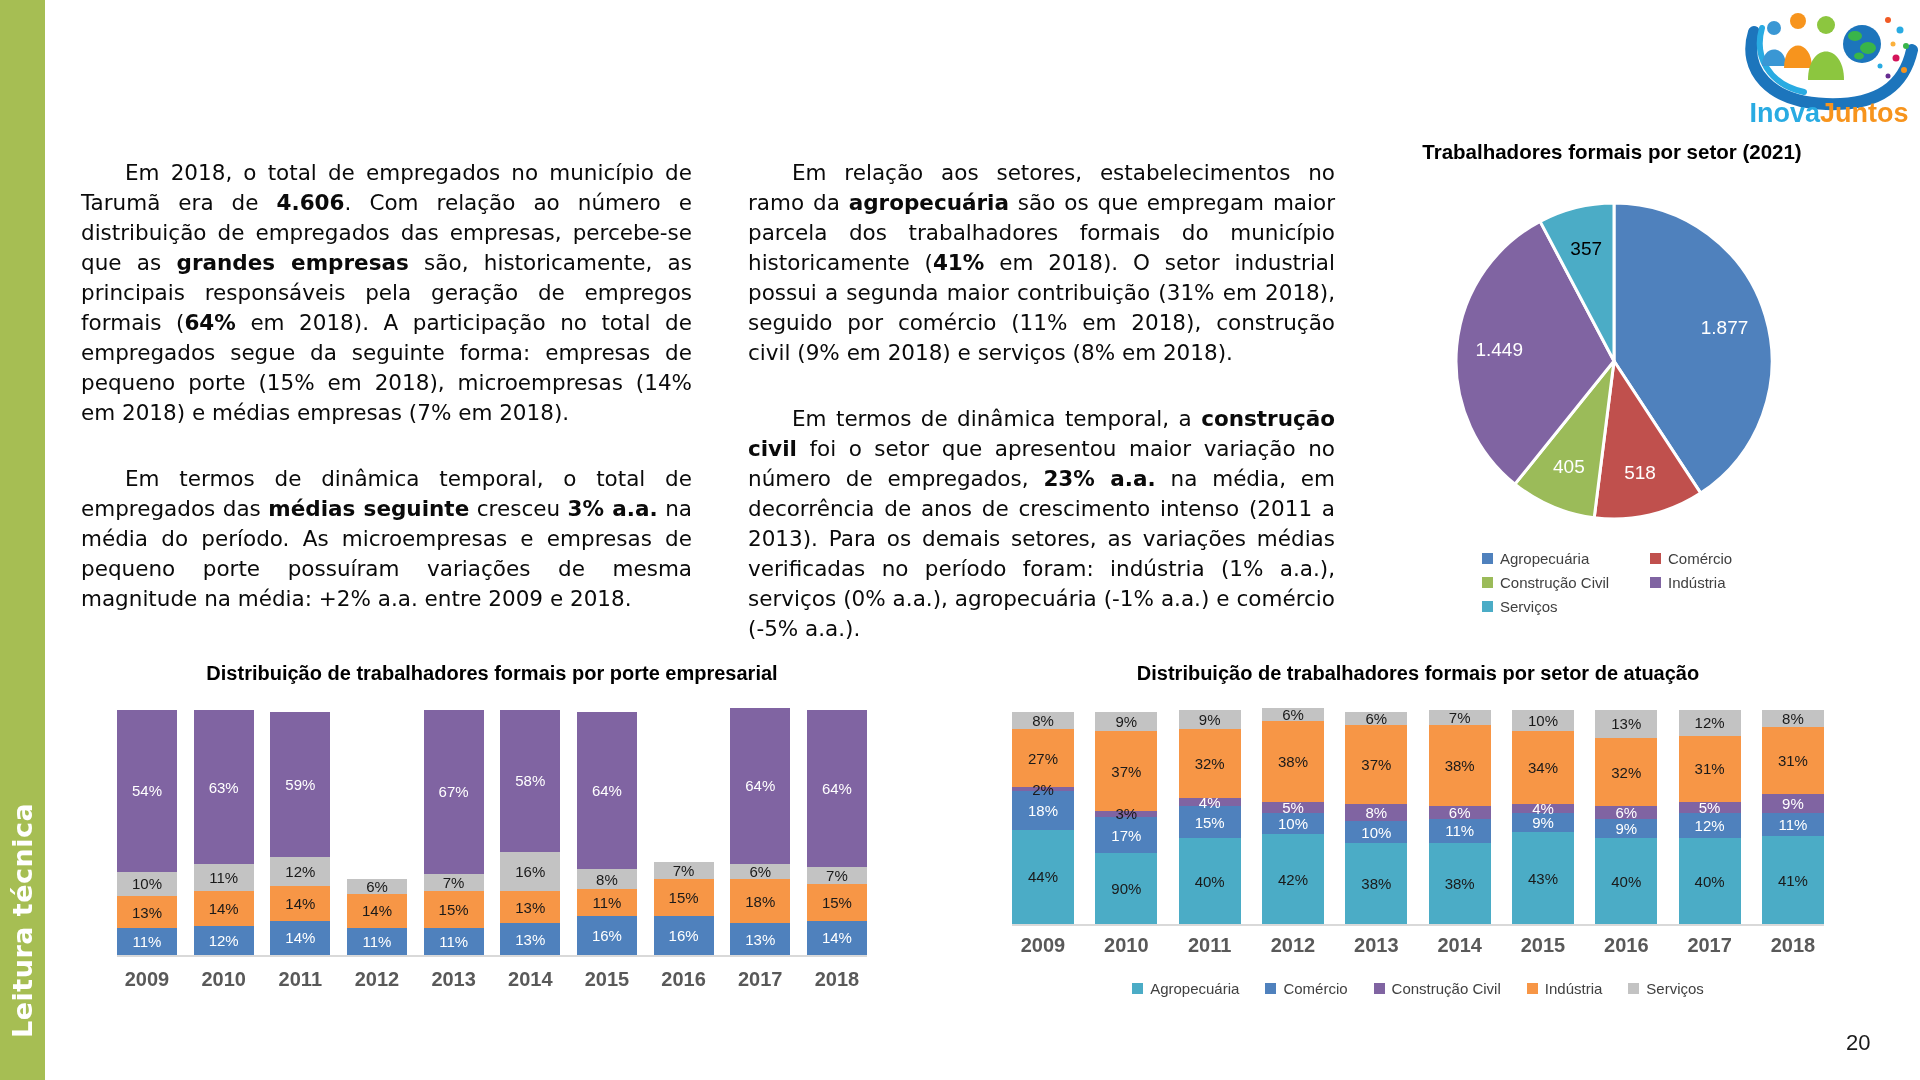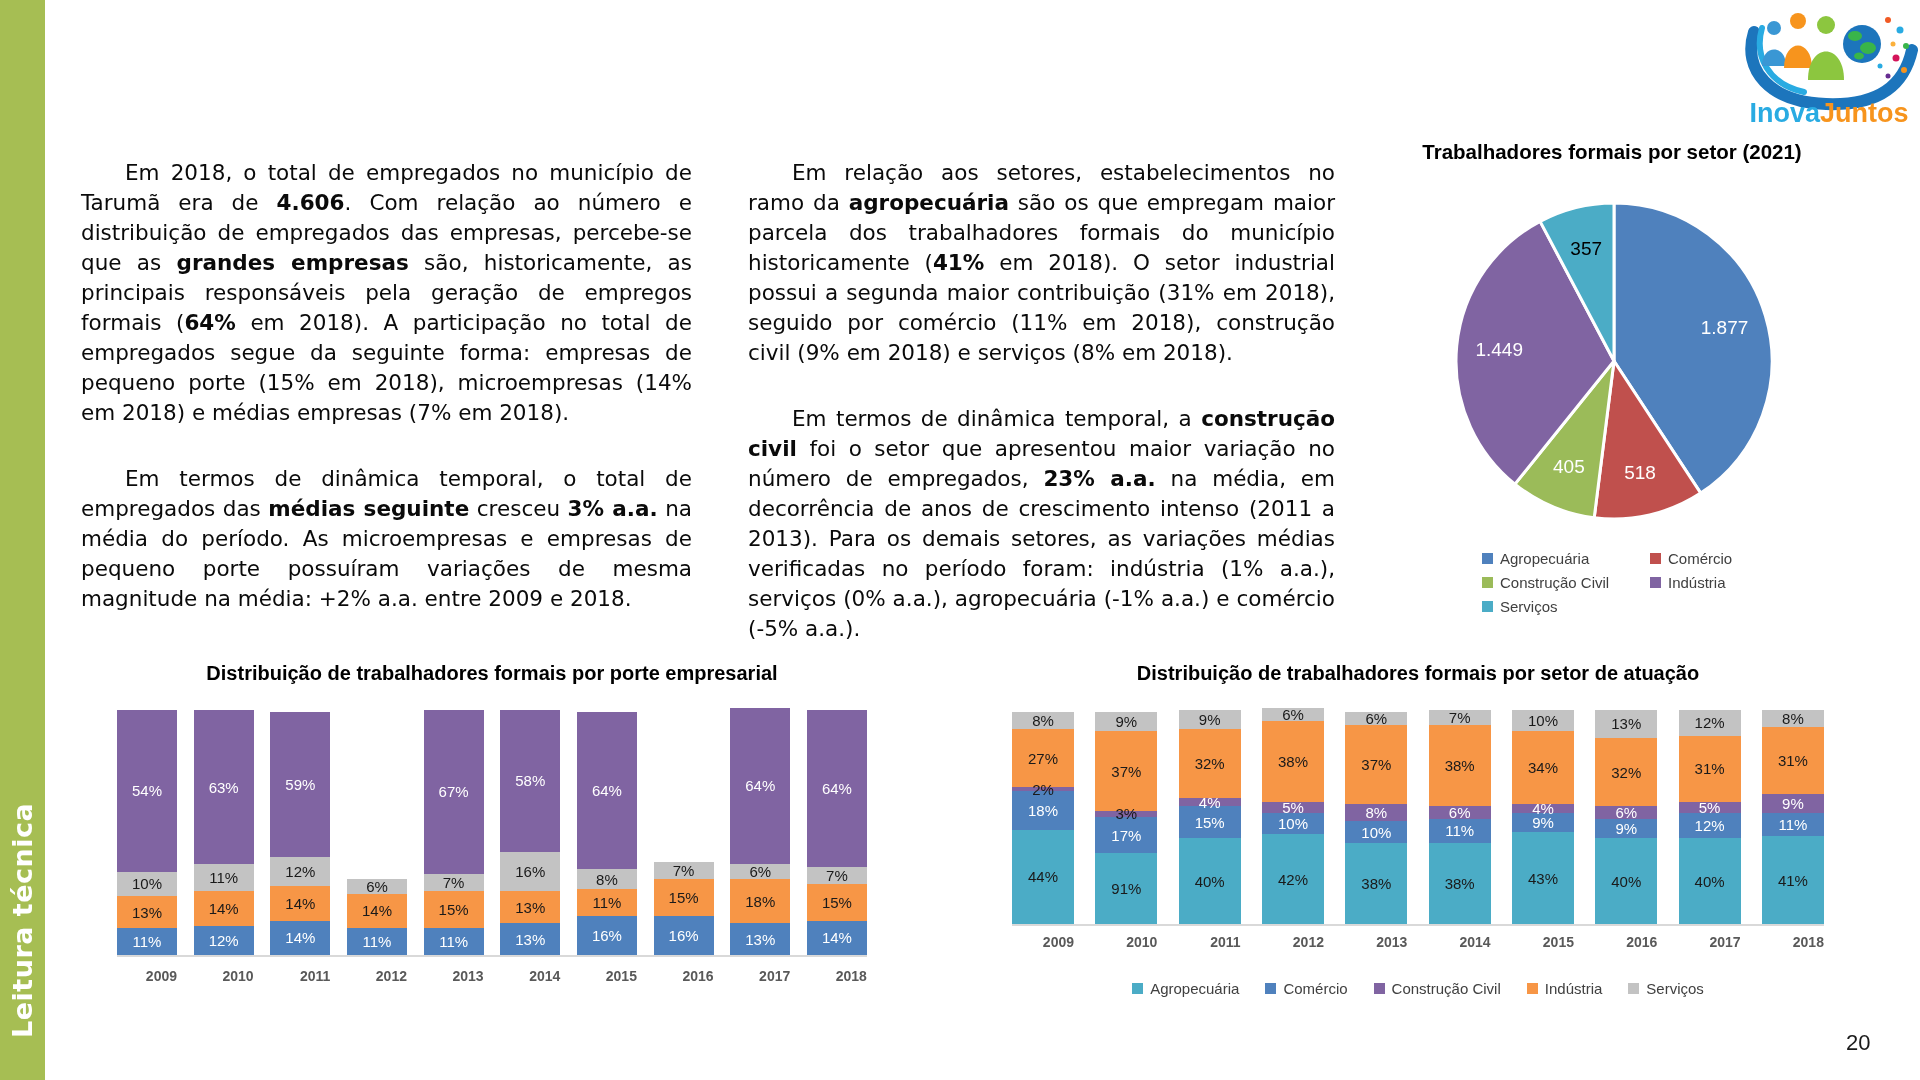--- a/index.html
+++ b/index.html
@@ -52,21 +52,21 @@
   #barchart-porte .plot { top:50px; height:245px; }
   #barchart-setor .plot { top:50px; height:214px; }
   .bar-col { display:flex; flex-direction:column-reverse; }
   #barchart-porte .bar-col, #barchart-porte .year { width:60px; }
   #barchart-setor .bar-col, #barchart-setor .year { width:62px; }
   .seg { position:relative; display:flex; align-items:center; justify-content:center; overflow:visible; }
   .seg span { font-size:15px; white-space:nowrap; z-index:2; line-height:1; }
   .years { position:absolute; left:0; width:100%; display:flex; justify-content:space-between; }
   #barchart-porte .years { top:306px; }
   #barchart-setor .years { top:272px; }
-  .year { text-align:right; font-size:14px; font-weight:bold; color:#595959; }
+  .year { text-align:center; font-size:20px; font-weight:bold; color:#595959; }
   .bar-legend {
     position:absolute; left:0; width:100%; display:flex; justify-content:center;
     font-size:15px; color:#404040;
   }
   #barchart-porte .bar-legend { top:352px; gap:28px; }
   #barchart-setor .bar-legend { top:318px; gap:26px; }
   
   .page-number { position:absolute; left:1846px; top:1030px; font-size:22px; color:#1a1a1a; }
   
   .logo { position:absolute; left:1738px; top:4px; }
@@ -323,21 +323,21 @@
           </div>
           <div class="seg" style="height: 57.8px; background: rgb(247, 150, 70);">
             <span style="color: rgb(26, 26, 26);">27%</span>
           </div>
           <div class="seg" style="height: 17.1px; background: rgb(195, 195, 195);">
             <span style="color: rgb(26, 26, 26);">8%</span>
           </div>
         </div>
         <div class="bar-col">
           <div class="seg" style="height: 70.6px; background: rgb(75, 172, 198);">
-            <span style="color: rgb(26, 26, 26);">91%</span>
+            <span style="color: rgb(26, 26, 26);">90%</span>
           </div>
           <div class="seg" style="height: 36.4px; background: rgb(79, 129, 189);">
             <span style="color: rgb(255, 255, 255);">17%</span>
           </div>
           <div class="seg" style="height: 6.4px; background: rgb(128, 100, 162);">
             <span style="color: rgb(26, 26, 26);">3%</span>
           </div>
           <div class="seg" style="height: 79.2px; background: rgb(247, 150, 70);">
             <span style="color: rgb(26, 26, 26);">37%</span>
           </div>

